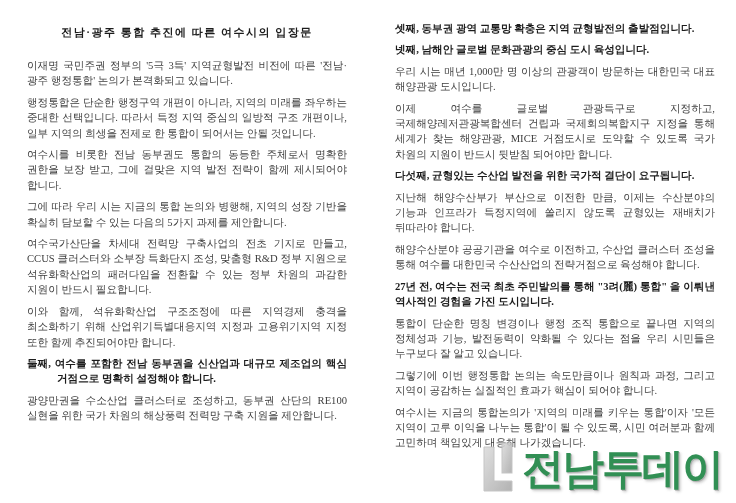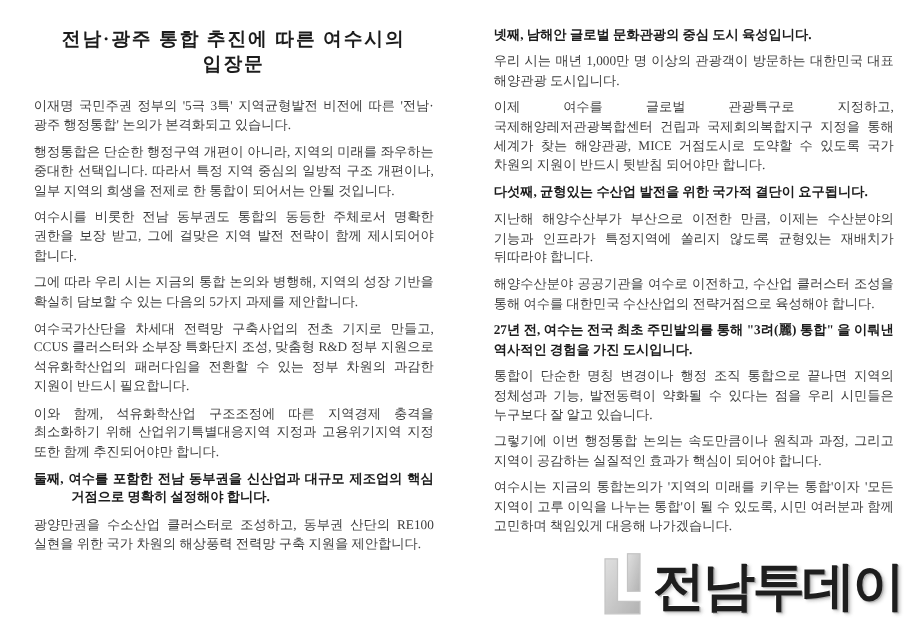--- a/index.html
+++ b/index.html
@@ -10,35 +10,35 @@
   }
   .page{position:absolute;inset:0;background:#ffffff;}
   .col{
     position:absolute;top:20px;width:320px;
     font-size:10.6px;line-height:15.4px;color:#3d3d3d;
     text-align:justify;word-break:keep-all;
   }
   .col-left{left:27px;}
   .col-right{left:395px;top:18px;}
   .doc-title{
-    font-size:15px;font-weight:bold;color:#1c1c1c;text-align:center;
+    font-size:11px;font-weight:bold;color:#1c1c1c;text-align:center;
     letter-spacing:1.5px;margin:2px 0 16px 0;line-height:20px;
   }
   .col p{margin:0 0 6px 0;}
   .col p.head{font-weight:bold;color:#1c1c1c;margin-top:3px;}
   .col p.hang{padding-left:30px;text-indent:-30px;}
   .watermark{
     position:absolute;left:478px;top:436px;width:260px;height:66px;
     display:flex;align-items:center;opacity:0.88;pointer-events:none;
   }
   .wm-logo{flex:0 0 auto;margin-right:4px;}
   .wm-text{
     font-family:Liberation Sans, sans-serif;
     font-size:42px;font-weight:900;letter-spacing:-2px;
-    color:#000000;
+    color:#15803d;
     text-shadow:-1px -1px 0 #ffffff,1px 1px 0 #a9a9a9,2px 2px 3px #bdbdbd;
     white-space:nowrap;
   }
 </style>
 </head>
 <body>
 
 <div class="page">
 
   <div class="col col-left">
@@ -52,20 +52,21 @@
         <p>여수국가산단을 차세대 전력망 구축사업의 전초 기지로 만들고, CCUS 클러스터와 소부장 특화단지 조성, 맞춤형 R&amp;D 정부 지원으로 석유화학산업의 패러다임을 전환할 수 있는 정부 차원의 과감한 지원이 반드시 필요합니다.</p>
         <p>이와 함께, 석유화학산업 구조조정에 따른 지역경제 충격을 최소화하기 위해 산업위기특별대응지역 지정과 고용위기지역 지정 또한 함께 추진되어야만 합니다.</p>
         <p class="head hang">둘째, 여수를 포함한 전남 동부권을 신산업과 대규모 제조업의 핵심 거점으로 명확히 설정해야 합니다.</p>
         <p>광양만권을 수소산업 클러스터로 조성하고, 동부권 산단의 RE100 실현을 위한 국가 차원의 해상풍력 전력망 구축 지원을 제안합니다.</p>
       </div>
   </div>
 
   <div class="col col-right">
     <div>
 
+    <p class="head">셋째, 동부권 광역 교통망 확충은 지역 균형발전의 출발점입니다.</p>
         <p class="head">넷째, 남해안 글로벌 문화관광의 중심 도시 육성입니다.</p>
         <p>우리 시는 매년 1,000만 명 이상의 관광객이 방문하는 대한민국 대표 해양관광 도시입니다.</p>
         <p>이제 여수를 글로벌 관광특구로 지정하고, 국제해양레저관광복합센터 건립과 국제회의복합지구 지정을 통해 세계가 찾는 해양관광, MICE 거점도시로 도약할 수 있도록 국가 차원의 지원이 반드시 뒷받침 되어야만 합니다.</p>
         <p class="head">다섯째, 균형있는 수산업 발전을 위한 국가적 결단이 요구됩니다.</p>
         <p>지난해 해양수산부가 부산으로 이전한 만큼, 이제는 수산분야의 기능과 인프라가 특정지역에 쏠리지 않도록 균형있는 재배치가 뒤따라야 합니다.</p>
         <p>해양수산분야 공공기관을 여수로 이전하고, 수산업 클러스터 조성을 통해 여수를 대한민국 수산산업의 전략거점으로 육성해야 합니다.</p>
         <p class="head">27년 전, 여수는 전국 최초 주민발의를 통해 "3려(麗) 통합" 을 이뤄낸 역사적인 경험을 가진 도시입니다.</p>
         <p>통합이 단순한 명칭 변경이나 행정 조직 통합으로 끝나면 지역의 정체성과 기능, 발전동력이 약화될 수 있다는 점을 우리 시민들은 누구보다 잘 알고 있습니다.</p>
         <p>그렇기에 이번 행정통합 논의는 속도만큼이나 원칙과 과정, 그리고 지역이 공감하는 실질적인 효과가 핵심이 되어야 합니다.</p>
         <p>여수시는 지금의 통합논의가 '지역의 미래를 키우는 통합'이자 '모든 지역이 고루 이익을 나누는 통합'이 될 수 있도록, 시민 여러분과 함께 고민하며 책임있게 대응해 나가겠습니다.</p>

